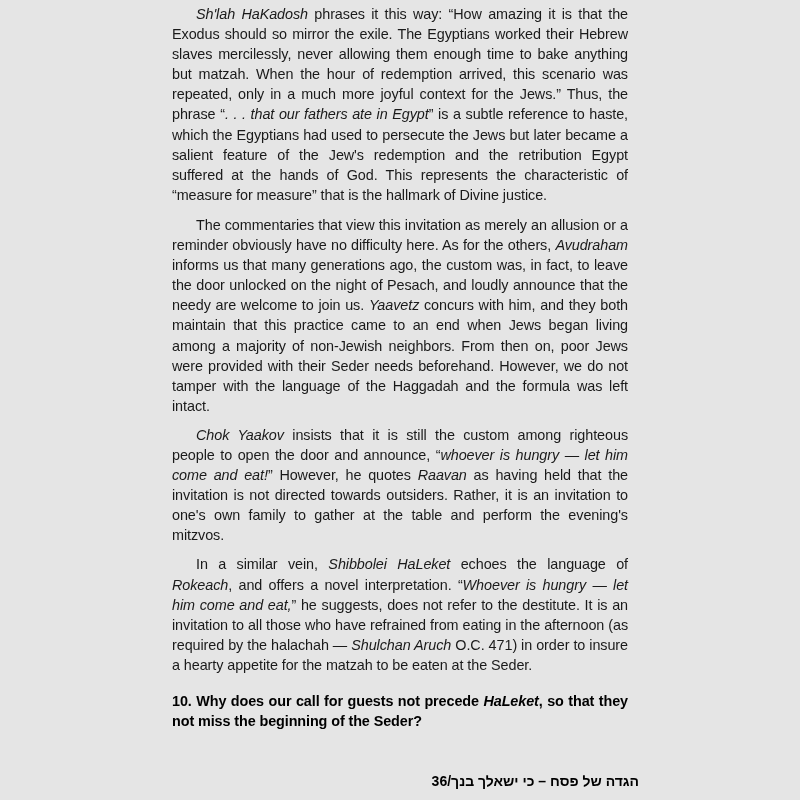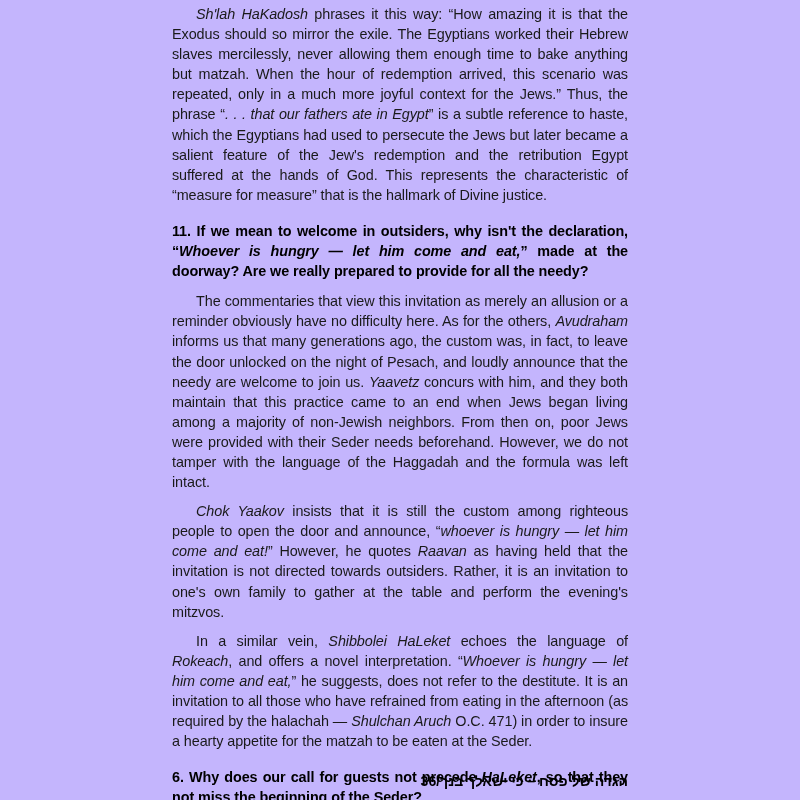--- a/index.html
+++ b/index.html
@@ -11,21 +11,21 @@
     width: 800px;
     height: 800px;
     font-family: "Liberation Sans", sans-serif;
     color: #111111;
     overflow: hidden;
   }
   .page {
     position: relative;
     width: 800px;
     height: 800px;
-    background: #c4b5fd;
+    background: #e5e5e5;
   }
   .text-column {
     position: absolute;
     left: 172px;
     top: 4px;
     width: 456px;
   }
   .para {
     margin: 0;
     font-size: 14.4px;
@@ -49,21 +49,21 @@
     letter-spacing: -0.1px;
     color: #000000;
   }
   .gap-before-heading { margin-top: 16px; }
   .gap-after-heading  { margin-top: 10px; }
   .gap-para           { margin-top: 9px; }
   i { font-style: italic; }
   .bi { font-style: italic; font-weight: bold; }
   .footer {
     position: absolute;
-    right: 172px;
+    right: 161px;
     bottom: 11px;
     width: 456px;
     font-size: 14px;
     font-weight: bold;
     color: #000000;
     direction: rtl;
     unicode-bidi: isolate;
     white-space: nowrap;
   }
   .footer .pagenum {
@@ -73,29 +73,28 @@
 </style>
 </head>
 <body>
 
 <div class="page">
 
   <div class="text-column">
 
     <p class="para indent"><i>Sh'lah HaKadosh</i><span> phrases it this way: “How amazing it is that the Exodus should so mirror the exile. The Egyptians worked their Hebrew slaves mercilessly, never allowing them enough time to bake anything but matzah. When the hour of redemption arrived, this scenario was repeated, only in a much more joyful context for the Jews.” Thus, the phrase “</span><i>. . . that our fathers ate in Egypt</i><span>” is a subtle reference to haste, which the Egyptians had used to persecute the Jews but later became a salient feature of the Jew's redemption and the retribution Egypt suffered at the hands of God. This represents the characteristic of “measure for measure” that is the hallmark of Divine justice.</span></p>
 
-    <p class="qheading gap-before-heading"><span>11. If we mean to welcome in outsiders, why isn't the declaration, “</span><span class="bi">Whoever is hungry — let him come and eat,</span><span>” made at the doorway? Are we really prepared to provide for all the needy?</span></p>
 
     <p class="para indent gap-after-heading"><span>The commentaries that view this invitation as merely an allusion or a reminder obviously have no difficulty here. As for the others, </span><i>Avudraham</i><span> informs us that many generations ago, the custom was, in fact, to leave the door unlocked on the night of Pesach, and loudly announce that the needy are welcome to join us. </span><i>Yaavetz</i><span> concurs with him, and they both maintain that this practice came to an end when Jews began living among a majority of non-Jewish neighbors. From then on, poor Jews were provided with their Seder needs beforehand. However, we do not tamper with the language of the Haggadah and the formula was left intact.</span></p>
 
     <p class="para indent gap-para"><i>Chok Yaakov</i><span> insists that it is still the custom among righteous people to open the door and announce, “</span><i>whoever is hungry — let him come and eat!</i><span>” However, he quotes </span><i>Raavan</i><span> as having held that the invitation is not directed towards outsiders. Rather, it is an invitation to one's own family to gather at the table and perform the evening's mitzvos.</span></p>
 
     <p class="para indent gap-para"><span>In a similar vein, </span><i>Shibbolei HaLeket</i><span> echoes the language of </span><i>Rokeach</i><span>, and offers a novel interpretation. “</span><i>Whoever is hungry — let him come and eat,</i><span>” he suggests, does not refer to the destitute. It is an invitation to all those who have refrained from eating in the afternoon (as required by the halachah — </span><i>Shulchan Aruch</i><span> O.C. 471) in order to insure a hearty appetite for the matzah to be eaten at the Seder.</span></p>
 
-    <p class="qheading gap-before-heading"><span>6. Why does our call for guests not precede </span><span class="bi">HaLeket</span><span>, so that they not miss the beginning of the Seder?</span></p>
+    <p class="qheading gap-before-heading"><span>10. Why does our call for guests not precede </span><span class="bi">HaLeket</span><span>, so that they not miss the beginning of the Seder?</span></p>
 
     <p class="para indent gap-after-heading"></p>
 
   </div>
 
   <div class="footer"><span>הגדה של פסח – כי ישאלך בנך</span><span>/</span><span class="pagenum">36</span></div>
 
 </div>
 
 </body></html>

